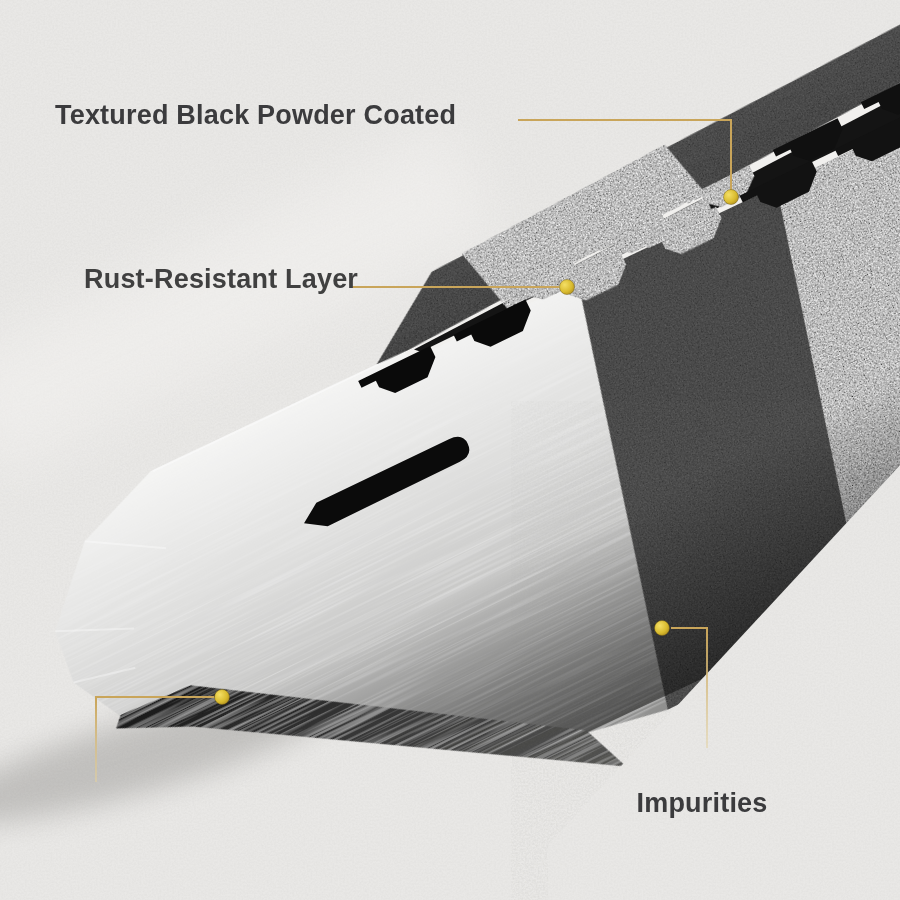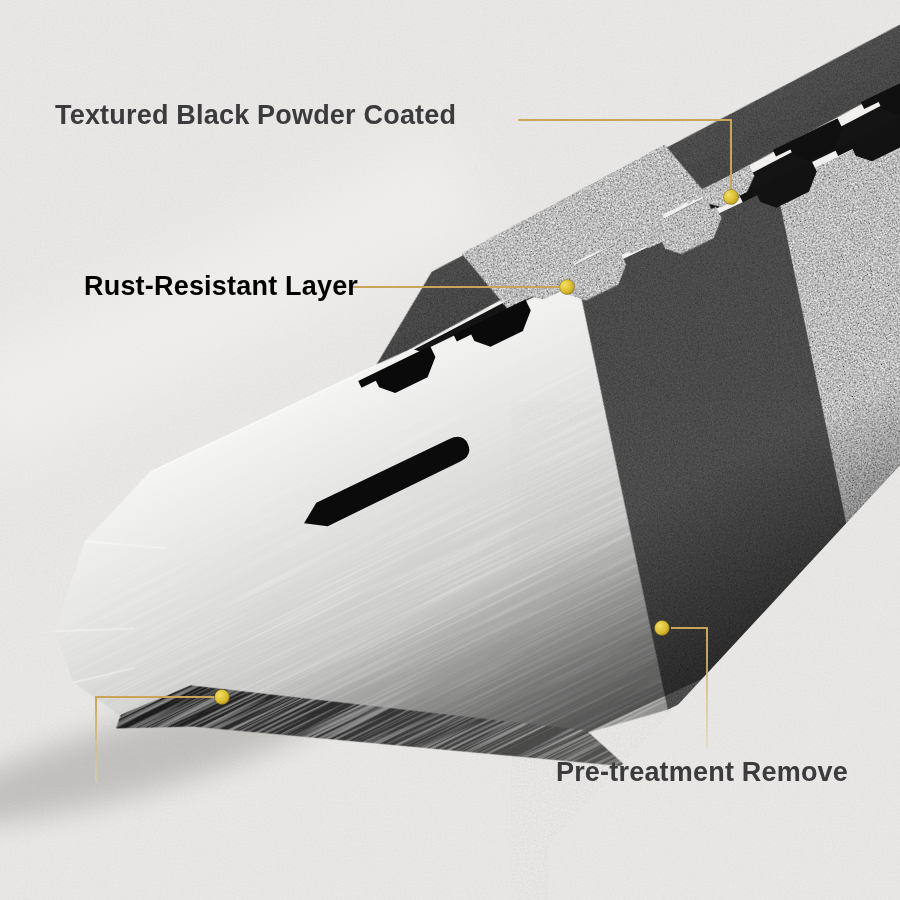--- a/index.html
+++ b/index.html
@@ -174,20 +174,21 @@
   <g stroke="#6b5712" stroke-opacity="0.45" stroke-width="1">
     <circle cx="731" cy="197" r="7.5" fill="url(#gDot)"></circle>
     <circle cx="567" cy="287" r="7.5" fill="url(#gDot)"></circle>
     <circle cx="222" cy="697" r="7.5" fill="url(#gDot)"></circle>
     <circle cx="662" cy="628" r="7.5" fill="url(#gDot)"></circle>
   </g>
 </svg>
 
 <div class="callout" style="left: 55px; top: 100px; color: rgb(59, 59, 61);">Textured Black Powder Coated</div>
 
-<div class="callout" style="left: 84px; top: 271px; color: #000000;">Rust-Resistant Layer</div>
+<div class="callout" style="left: 84px; top: 264px; color: #404040;">Rust-Resistant Layer</div>
 
 
 <div class="callout center" style="left: 540px; top: 757px; width: 324px; color: rgb(59, 59, 61);">
-  <span>Pre-treatment Remove</span><br>
+  <br>
+  <span>Impurities</span>
 </div>
 
 </div>
 
 </body></html>

